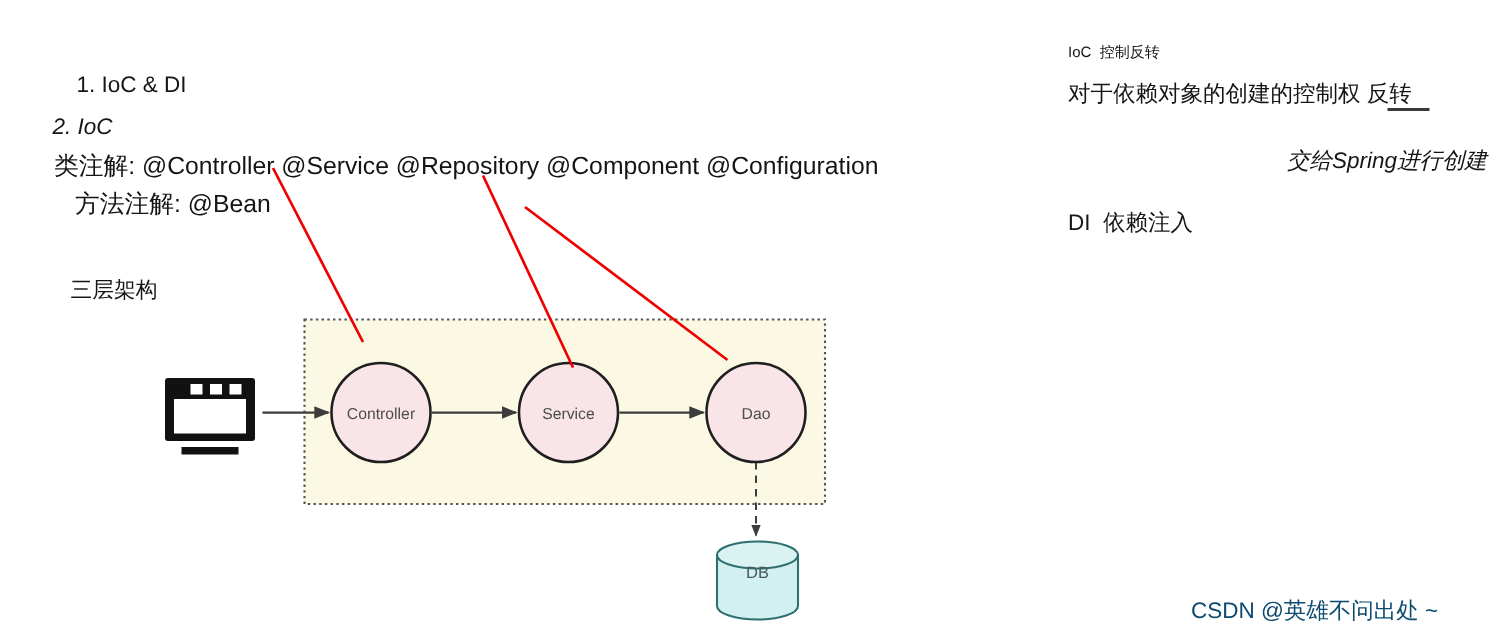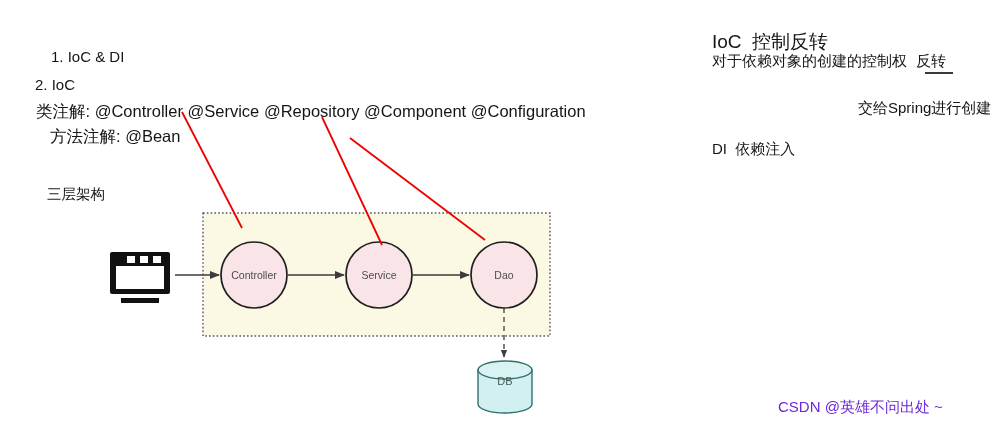--- a/index.html
+++ b/index.html
@@ -16,43 +16,43 @@
     font-family: "Liberation Sans", "DejaVu Sans", sans-serif;
     color: #151515;
   }
   .txt {
     position: absolute;
     white-space: pre;
     line-height: 1.25;
   }
   
   #note-ioc-di   { left: 35px;  top: 48px;  font-size: 15px; margin-left: 16px; }
-  #note-ioc      { left: 35px;  top: 76px;  font-size: 15px; }
+  #note-ioc      { left: 35px;  top: 76px;  font-size: 15px; font-style: italic; }
   #note-class    { left: 36px;  top: 101px; font-size: 16.5px; }
   #note-method   { left: 50px;  top: 126px; font-size: 16.5px; text-align: right; }
   #note-layers   { left: 47px;  top: 185px; font-size: 14.5px; }
 
   
-  #r-ioc         { left: 712px; top: 30px;  font-size: 19px; }
-  #r-ioc-desc    { left: 712px; top: 54px;  font-size: 15px; font-family: Liberation Mono, monospace; }
-  #r-spring      { left: 858px; top: 99px;  font-size: 15px; }
+  #r-ioc         { left: 712px; top: 30px;  font-size: 10px; }
+  #r-ioc-desc    { left: 712px; top: 54px;  font-size: 15px; }
+  #r-spring      { left: 858px; top: 99px;  font-size: 15px; font-style: italic; }
   #r-di          { left: 712px; top: 140px; font-size: 15px; text-align: right; }
   #r-underline   {
     position: absolute;
     left: 925px; top: 72px;
     width: 28px; height: 0;
     border-top: 2px solid #3a3a3a;
   }
 
   
   #watermark {
     position: absolute;
-    left: 778px; top: 398px;
+    left: 794px; top: 398px;
     font-size: 15px;
-    color: #6d28d9;
+    color: #0c4a6e;
     white-space: pre;
   }
 
   
   #diagram {
     position: absolute;
     left: 0; top: 0;
     width: 1005px; height: 426px;
   }
   .node-label {

